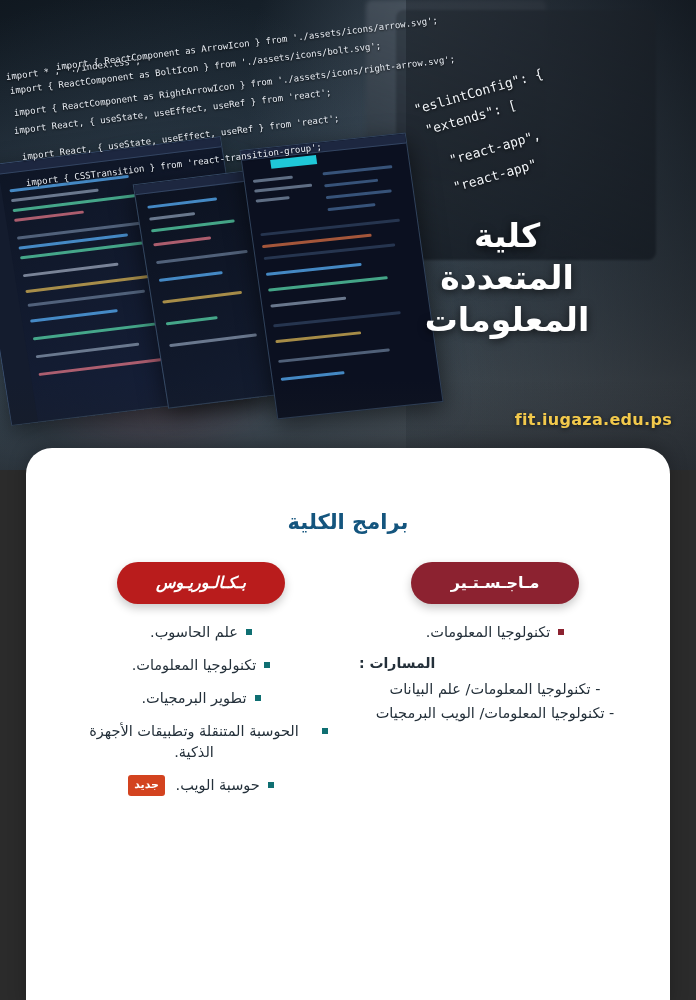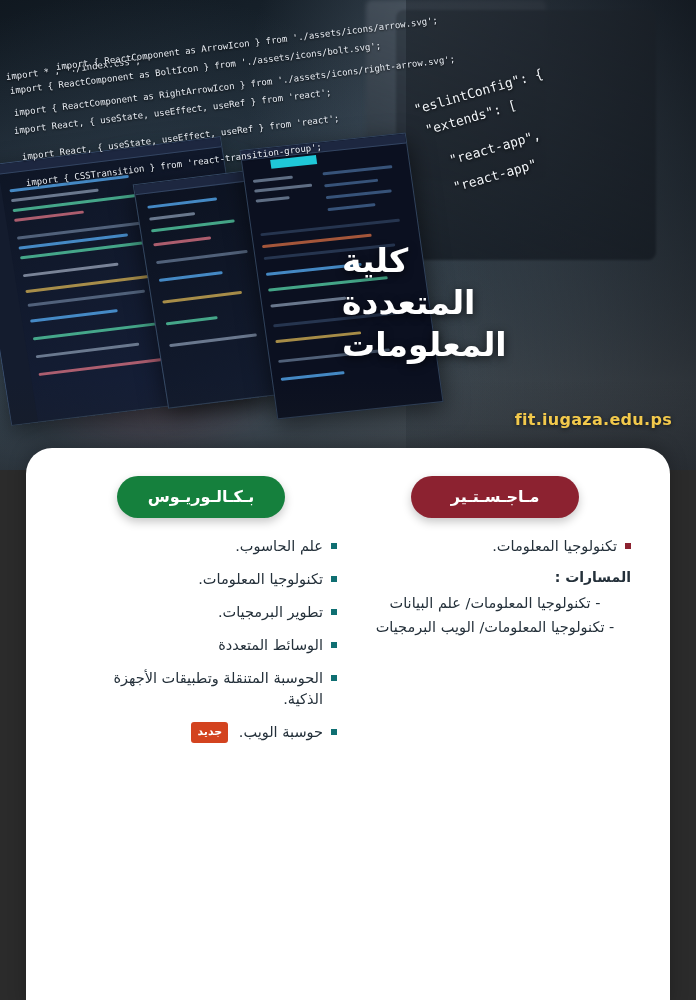--- a/index.html
+++ b/index.html
@@ -136,23 +136,23 @@
     font-size: 13px;
     white-space: nowrap;
     direction: ltr;
     text-shadow: 0 1px 3px rgba(0,0,0,0.8);
     transform: rotate(-16deg);
   }
 
   .hero-title {
     position: absolute;
     right: 24px;
-    top: 240px;
+    top: 215px;
     width: 330px;
-    text-align: left;
+    text-align: center;
     color: #ffffff;
     font-size: 33px;
     line-height: 1.28;
     font-weight: bold;
     text-shadow: 0 2px 8px rgba(0,0,0,0.65);
     direction: rtl;
   }
   .hero-url {
     position: absolute;
     right: 24px;
@@ -202,28 +202,28 @@
     margin: 0 auto;
     border-radius: 22px;
     color: #ffffff;
     text-align: center;
     font-size: 16px;
     font-weight: bold;
     padding: 11px 0 12px;
     letter-spacing: 1.2px;
     box-shadow: 0 4px 10px rgba(0,0,0,0.22);
   }
-  .pill-teal { background: #15803d; }
+  .pill-teal { background: #b91c1c; font-style: italic; }
   .pill-red  { background: #8c2230; }
 
   ul.plist {
     list-style: none;
     margin: 18px 0 4px;
     padding: 0;
-    text-align: right;
+    text-align: center;
   }
   ul.plist li {
     position: relative;
     display: block;
     color: #24303a;
     font-size: 14.5px;
     line-height: 1.45;
     margin-bottom: 12px;
     padding-right: 0;
   }
@@ -252,21 +252,21 @@
     border-radius: 3px;
     padding: 2px 6px 3px;
     margin-right: 6px;
     vertical-align: 2px;
   }
 
   .sub-head {
     font-size: 14px;
     font-weight: bold;
     color: #24303a;
-    text-align: right;
+    text-align: left;
     margin: 2px 0 8px;
   }
   .tracks {
     text-align: center;
     color: #24303a;
     font-size: 14.5px;
     line-height: 1.5;
   }
   .tracks div { margin-bottom: 2px; }
 </style>
@@ -353,20 +353,21 @@
   <div class="hero-title">
     <div>كلية</div>
     <div>المتعددة</div>
     <div>المعلومات</div>
   </div>
 
   <div class="hero-url">fit.iugaza.edu.ps</div>
 </div>
 
 <div class="card">
+  <div class="card-title">برامج الكلية</div>
 
   <div class="columns">
 
     <div class="col">
       <div class="pill pill-red">مـاجـسـتـير</div>
       <ul class="plist">
         <li>
           <span class="li-inner">
             <span class="bullet bullet-red"></span>
             <span>تكنولوجيا المعلومات.</span>
@@ -397,26 +398,20 @@
         </li>
         <li>
           <span class="li-inner">
             <span class="bullet bullet-teal"></span>
             <span>تطوير البرمجيات.</span>
           </span>
         </li>
         <li>
           <span class="li-inner">
             <span class="bullet bullet-teal"></span>
-            <span>الوسائط المتعددة</span>
-          </span>
-        </li>
-        <li>
-          <span class="li-inner">
-            <span class="bullet bullet-teal"></span>
             <span>الحوسبة المتنقلة وتطبيقات الأجهزة الذكية.</span>
           </span>
         </li>
         <li>
           <span class="li-inner">
             <span class="bullet bullet-teal"></span>
             <span>حوسبة الويب.</span>
             <span class="badge-new">جديد</span>
           </span>
         </li>

